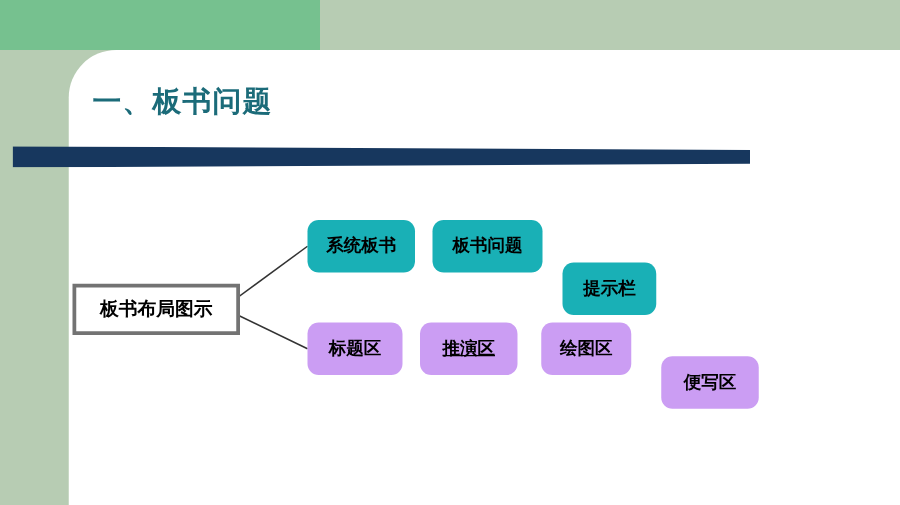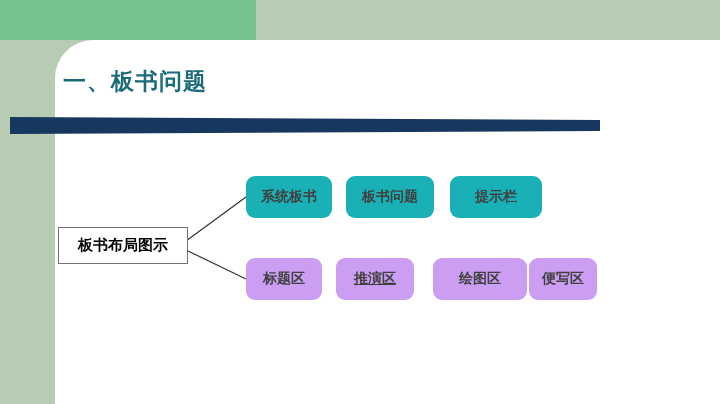--- a/index.html
+++ b/index.html
@@ -23,21 +23,21 @@
   }
   .white-area {
     position: absolute;
     left: 55px; top: 40px;
     right: 0; bottom: 0;
     background: #ffffff;
     border-top-left-radius: 38px;
   }
   .title {
     position: absolute;
-    left: 63px; top: 66px;
+    left: 74px; top: 66px;
     margin: 0;
     font-size: 23px;
     font-weight: bold;
     color: #1b6b79;
     letter-spacing: 1px;
   }
   .navy-bar {
     position: absolute;
     left: 10px; top: 117px;
     width: 590px; height: 17px;
@@ -48,38 +48,38 @@
     position: absolute;
     left: 0; top: 0;
     width: 720px; height: 404px;
     pointer-events: none;
   }
   .root-box {
     position: absolute;
     left: 58px; top: 227px;
     width: 128px; height: 35px;
     background: #ffffff;
-    border: 1px solid #737373;
+    border: 3px solid #737373;
     display: flex;
     align-items: center;
     justify-content: center;
     font-size: 15px;
     font-weight: bold;
     color: #000000;
   }
   .node {
     position: absolute;
     height: 42px;
     border-radius: 9px;
     display: flex;
     align-items: center;
     justify-content: center;
     font-size: 14px;
     font-weight: bold;
-    color: #404040;
+    color: #000000;
   }
   .node.teal {
     top: 176px;
     background: #19b0b6;
   }
   .node.purple {
     top: 258px;
     background: #cb9df3;
     text-align: center;
   }
@@ -98,20 +98,20 @@
 
   <svg class="connectors" viewBox="0 0 720 404" xmlns="http://www.w3.org/2000/svg">
     <line x1="186" y1="241" x2="246" y2="197" stroke="#333333" stroke-width="1.2"></line>
     <line x1="186" y1="250" x2="246" y2="279" stroke="#333333" stroke-width="1.2"></line>
   </svg>
 
   <div class="root-box">板书布局图示</div>
 
   <div class="node teal" style="left:246px; width:86px;">系统板书</div>
   <div class="node teal" style="left:346px; width:88px;">板书问题</div>
-  <div class="node teal" style="left:450px; width:92px;">提示栏</div>
+  <div class="node teal" style="left:450px; width:75px;margin-top:34px;">提示栏</div>
 
   <div class="node purple" style="left:246px; width:76px;">标题区</div>
   <div class="node purple" style="left:336px; width:78px;text-decoration:underline;">推演区</div>
-  <div class="node purple" style="left:433px; width:94px;">绘图区</div>
-  <div class="node purple" style="left:529px; width:68px;">便写区</div>
+  <div class="node purple" style="left:433px; width:72px;">绘图区</div>
+  <div class="node purple" style="left:529px; width:78px;margin-top:27px;">便写区</div>
 
 </div>
 
 </body></html>

